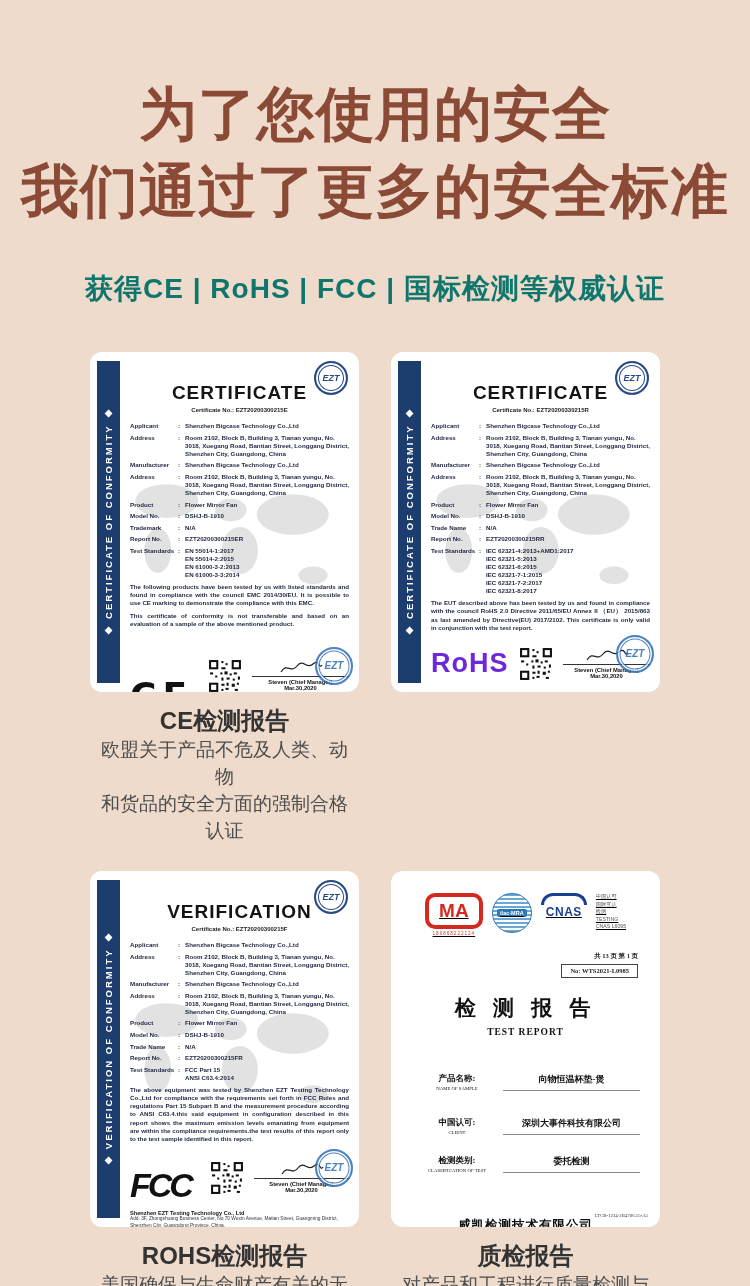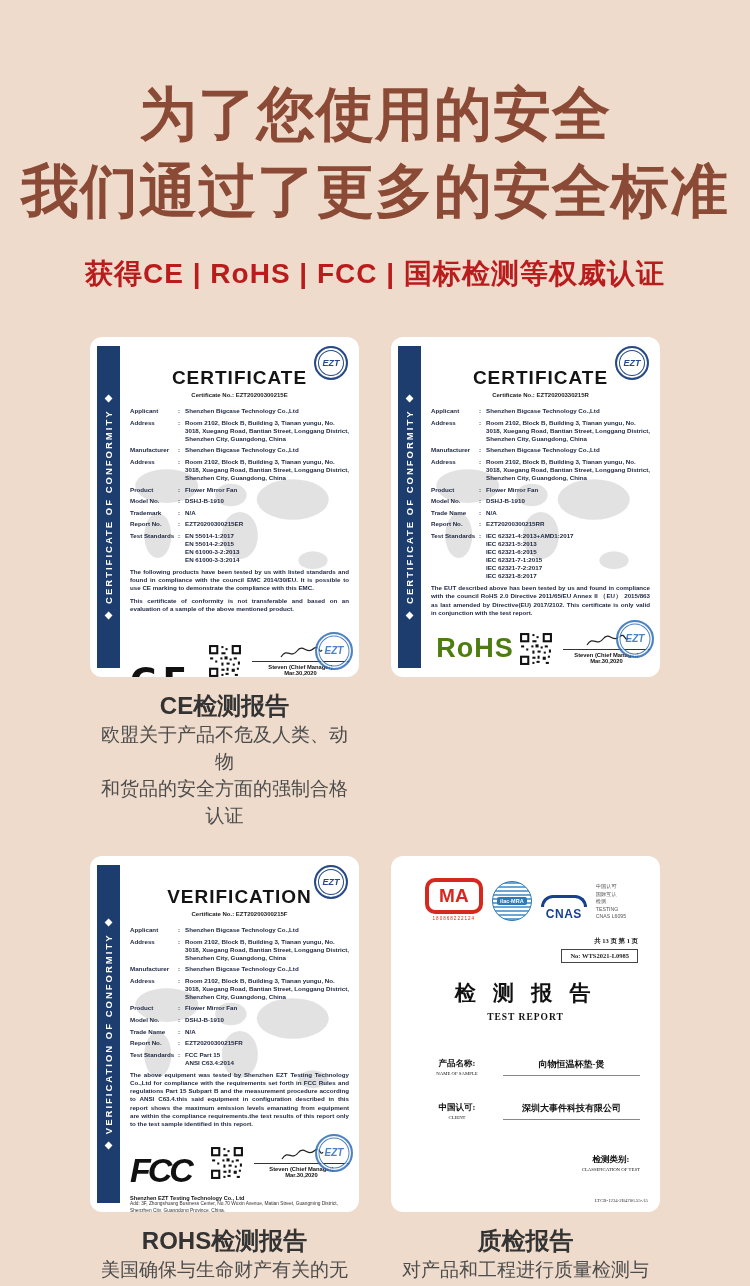--- a/index.html
+++ b/index.html
@@ -5,21 +5,21 @@
   * { margin:0; padding:0; box-sizing:border-box; }
   html,body { background:#eedbcb; }
   .page {
     position:relative; width:750px; height:1286px; margin:0 auto;
     background:#eedbcb; overflow:hidden;
     font-family:"Liberation Sans", sans-serif;
   }
   
   .hdr { padding-top:76px; text-align:center; }
   .hdr-line { font-size:58px; font-weight:800; color:#8b4a36; line-height:1.32; letter-spacing:1px; }
-  .hdr-sub { margin-top:26px; font-size:28px; font-weight:700; color:#b91c1c; letter-spacing:1px; }
+  .hdr-sub { margin-top:41px; font-size:28px; font-weight:700; color:#0f766e; letter-spacing:1px; }
   
   .grid {
     width:570px; margin:44px auto 0;
     display:grid; grid-template-columns:269px 269px; column-gap:32px;
   }
   .blk { display:flex; flex-direction:column; }
   .card {
     position:relative; background:#ffffff; border-radius:12px; overflow:hidden;
     width:269px;
   }
@@ -49,40 +49,40 @@
   .cheading { text-align:center; font-size:19px; font-weight:700; color:#141414; letter-spacing:1px; margin-top:16px; }
   .certno { text-align:center; font-size:6px; font-weight:700; color:#222; margin-top:3px; }
   .frows { margin-top:9px; }
   .frow { display:flex; margin-bottom:3.5px; }
   .flabel { flex:0 0 48px; font-size:6.2px; font-weight:700; color:#1c2540; line-height:1.3; }
   .fcolon { flex:0 0 7px; font-size:6.2px; font-weight:700; color:#1c2540; line-height:1.3; }
   .fval { flex:1; font-size:6.2px; font-weight:700; color:#1c2540; line-height:1.3; white-space:pre-line; }
   .cpar { font-size:6.2px; font-weight:700; color:#1c2540; line-height:1.32; text-align:justify; margin-top:4px; }
   .marks { display:flex; align-items:center; margin-top:7px; min-height:50px; }
   .mark-ce { font-size:36px; font-weight:700; color:#111; letter-spacing:6px; flex:0 0 78px; font-family:"DejaVu Sans", sans-serif;margin-top:40px; }
-  .mark-rohs { font-size:27px; font-weight:800; color:#4d7c0f; letter-spacing:1px; flex:0 0 88px;text-align:center; }
+  .mark-rohs { font-size:27px; font-weight:800; color:#6d28d9; letter-spacing:1px; flex:0 0 88px; }
   .mark-fcc { font-size:34px; font-weight:800; color:#111; letter-spacing:-3px; flex:0 0 80px; font-style:italic;margin-top:16px; }
   .qr { width:34px; height:34px; flex:0 0 34px; }
   .sig { position:relative; flex:1; margin-left:10px; text-align:center; }
   .squiggle { width:44px; height:14px; display:block; margin:0 auto; }
   .sigline { border-top:1px solid #333; margin-top:1px; }
   .signer { font-size:5.8px; font-weight:700; color:#111; margin-top:2px; }
   .sigdate { font-size:5.8px; font-weight:700; color:#111; }
   .stamp {
     position:absolute; top:-14px; right:-4px; width:38px; height:38px; border-radius:50%;
     border:2px solid #2f6db8; display:flex; align-items:center; justify-content:center;
     opacity:.85; box-shadow:inset 0 0 0 1.5px #fff, inset 0 0 0 2.5px #2f6db8;
   }
   .stamp span { color:#2f6db8; font-size:10px; font-weight:700; font-style:italic; }
   .cfoot { margin-top:5px; }
   .cfoot-co { font-size:5.6px; font-weight:700; color:#111; }
   .cfoot-ln { font-size:4.8px; color:#333; line-height:1.4; }
   
   .report { font-family:"Liberation Serif", serif; padding:20px 16px 10px; }
-  .rlogos { display:flex; align-items:flex-end; justify-content:center; gap:9px; margin-top:2px; }
+  .rlogos { display:flex; align-items:flex-start; justify-content:center; gap:9px; margin-top:2px;text-decoration:underline; }
   .cma { text-align:center; }
   .cma-box {
     width:58px; height:36px; border:4px solid #d5281e; border-radius:10px;
     display:flex; align-items:center; justify-content:center;
   }
   .cma-box span { font-size:19px; font-weight:800; color:#d5281e; font-family:"Liberation Sans", sans-serif; }
   .cma-num { font-size:4.6px; color:#d5281e; letter-spacing:1px; margin-top:2px; font-family:"Liberation Sans", sans-serif; }
   .ilac {
     width:40px; height:40px; border-radius:50%; border:1.5px solid #2a7ab8;
     background:repeating-linear-gradient(0deg,#6aa7d6 0 2px,#ffffff 2px 4px);
@@ -97,21 +97,21 @@
   .cnas span { font-size:12px; font-weight:800; color:#17418f; letter-spacing:.5px; font-family:"Liberation Sans", sans-serif; }
   .accred { font-size:5.2px; color:#555; line-height:1.45; font-family:"Liberation Sans", sans-serif; }
   .pageinfo { text-align:right; font-size:6.5px; color:#222; margin:16px 6px 0 0; font-weight:700; }
   .nobox {
     margin:3px 6px 0 auto; width:max-content; border:1px solid #444;
     font-size:6.5px; font-weight:700; color:#222; padding:2.5px 8px;
   }
   .rtitle { text-align:center; font-size:21px; font-weight:700; color:#111; letter-spacing:6px; margin-top:16px; }
   .rsub { text-align:center; font-size:9.5px; font-weight:700; color:#111; letter-spacing:1px; margin-top:5px; }
   .rrow { display:flex; align-items:flex-end; margin:0 4px; }
-  .rrow1 { margin-top:36px; } .rrow2 { margin-top:26px; } .rrow3 { margin-top:34px;flex-direction:column; }
+  .rrow1 { margin-top:36px; } .rrow2 { margin-top:26px; } .rrow3 { margin-top:20px; }
   .rlabel { flex:0 0 92px; text-align:center; }
   .rl-cn { font-size:8.5px; font-weight:700; color:#111; }
   .rl-en { font-size:4.8px; color:#111; margin-top:1px; }
   .rval { flex:1; text-align:center; font-size:9px; font-weight:700; color:#111; border-bottom:.8px solid #888; padding-bottom:4px; }
   .rcompany { text-align:center; margin-top:44px; }
   .rco-cn { font-size:12.5px; font-weight:700; color:#111; letter-spacing:1px; }
   .doccode { position:absolute; right:12px; bottom:9px; font-size:4.8px; color:#333; }
 </style>
 </head>
 <body>

